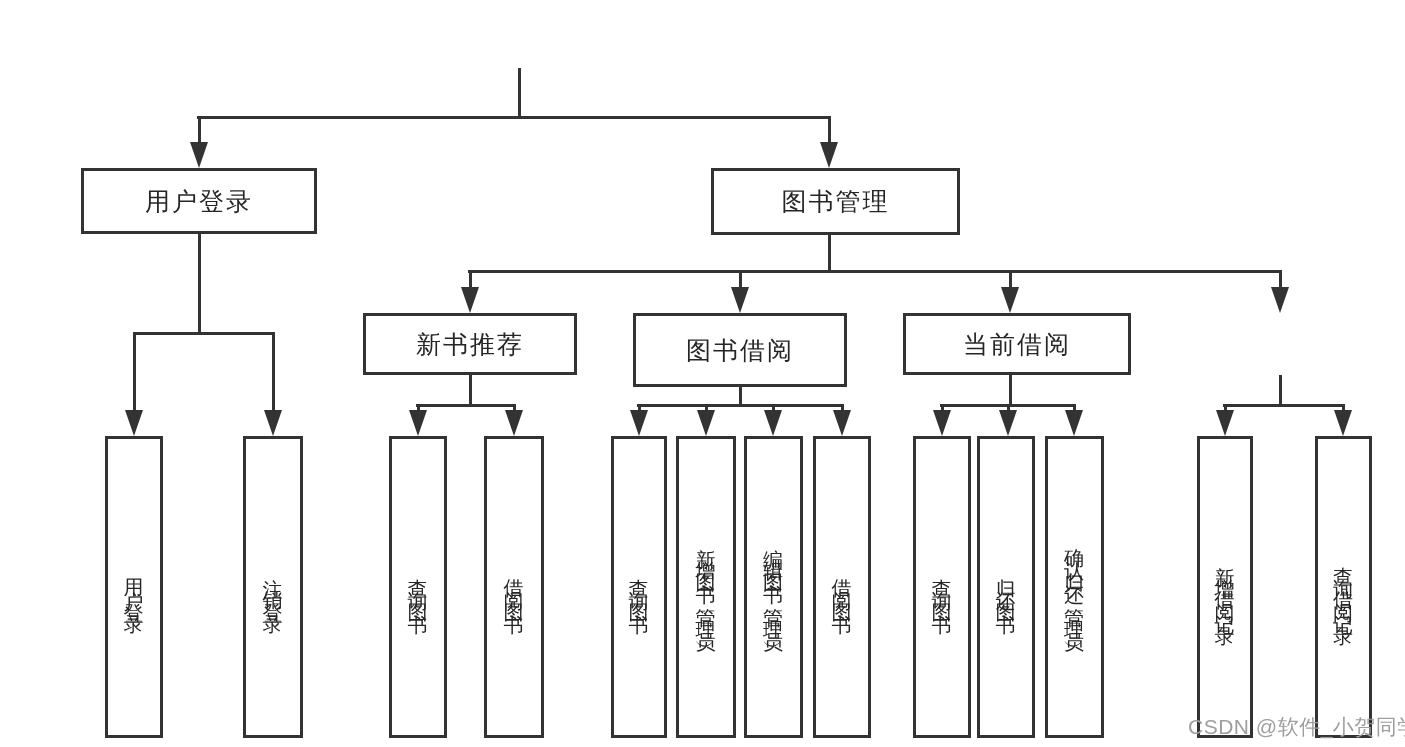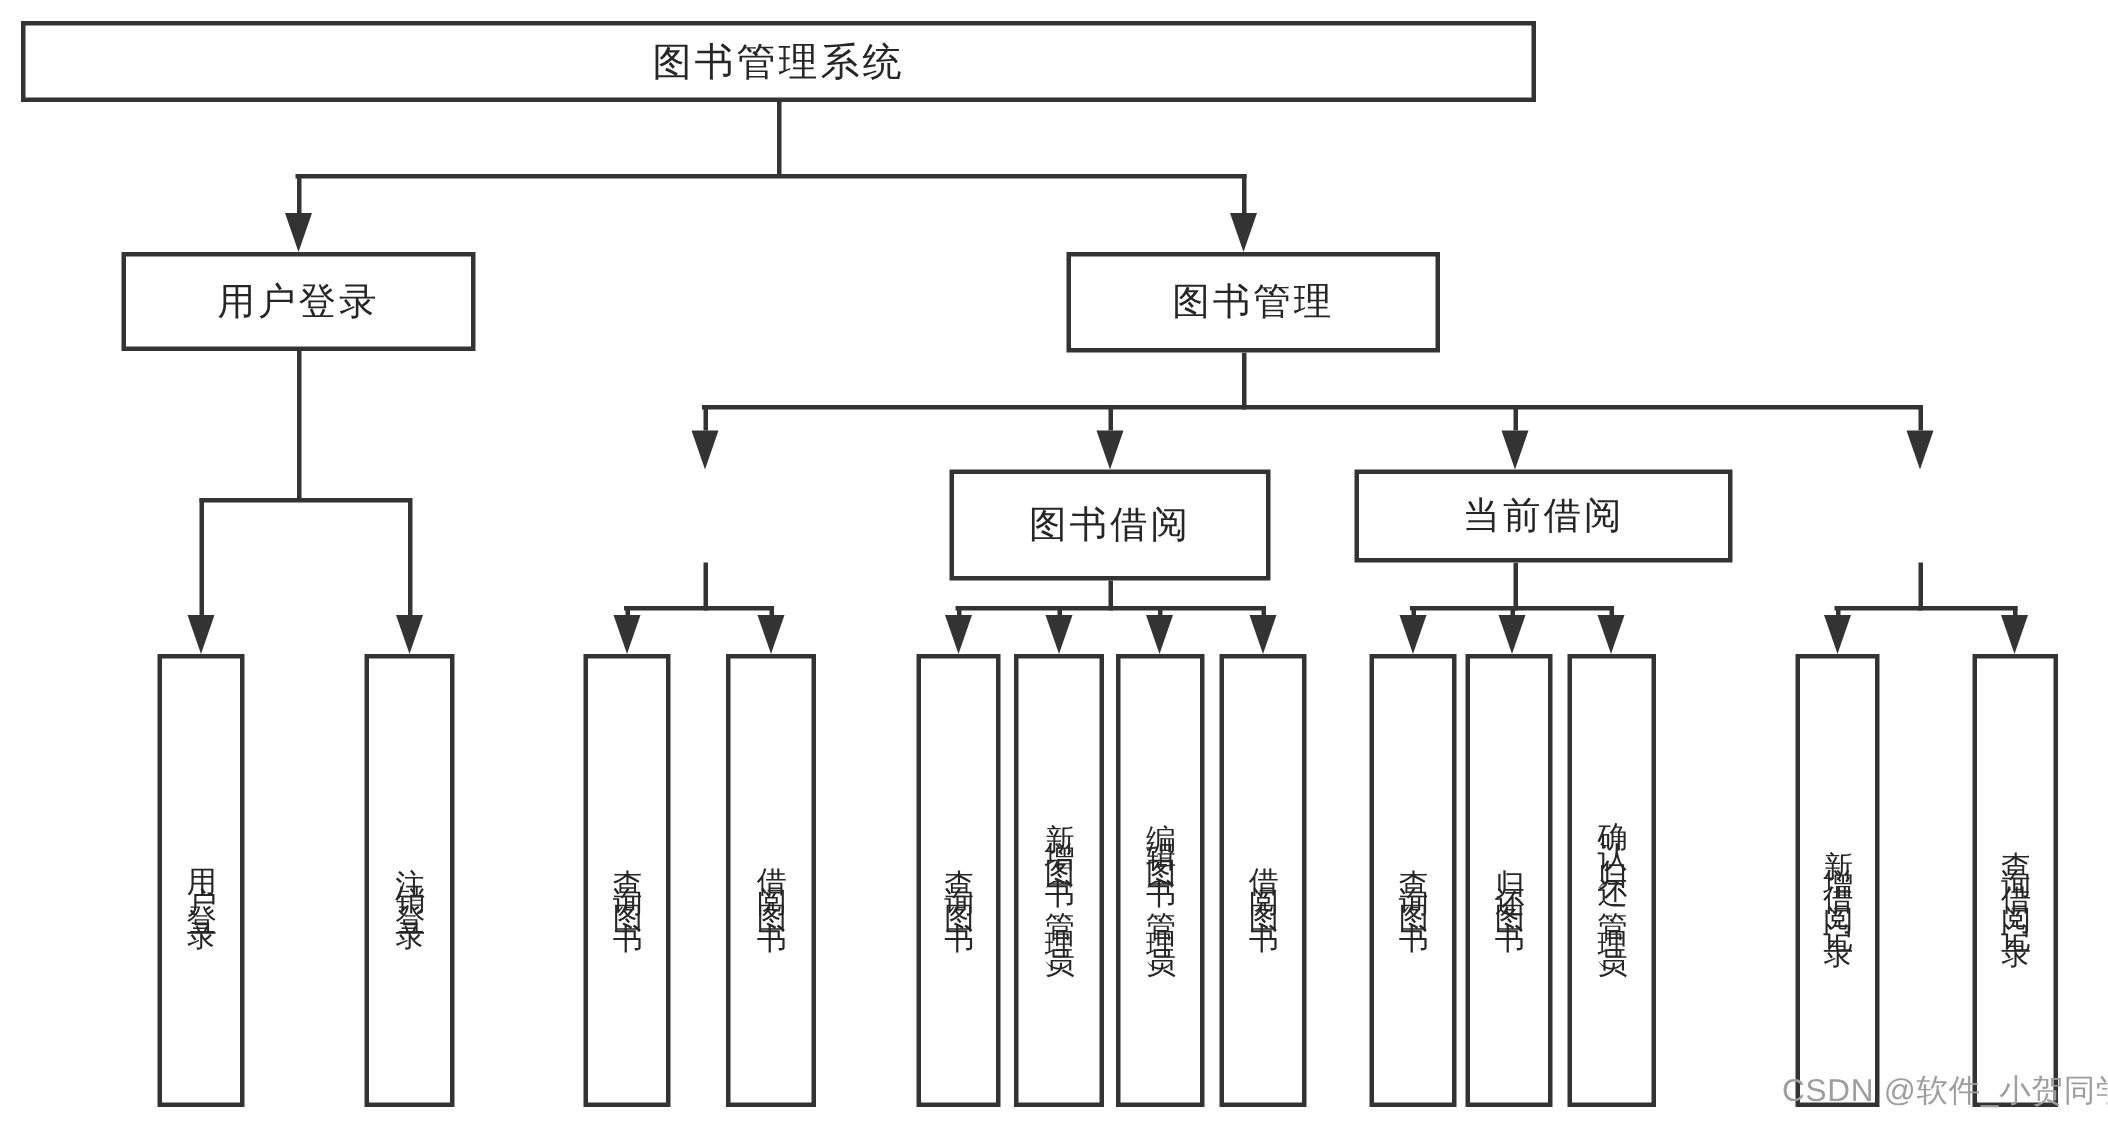--- a/index.html
+++ b/index.html
@@ -86,35 +86,35 @@
   <div class="arrow" style="left:999px;top:410px"></div>
   <div class="arrow" style="left:1065px;top:410px"></div>
 
   <div class="line" style="left:1279px;top:375px;width:3px;height:32px"></div>
   <div class="line" style="left:1223px;top:404px;width:122px;height:3px"></div>
   <div class="line" style="left:1224px;top:404px;width:3px;height:8px"></div>
   <div class="line" style="left:1342px;top:404px;width:3px;height:8px"></div>
   <div class="arrow" style="left:1216px;top:410px"></div>
   <div class="arrow" style="left:1334px;top:410px"></div>
 
-  <div class="node hbox title" style="left:14px;top:14px;width:1010px;height:54px">
-    <span>图书管理系统</span>
-  </div>
 
   <div class="node hbox" style="left:81px;top:168px;width:236px;height:66px">
     <span>用户登录</span>
   </div>
   <div class="node hbox" style="left:711px;top:168px;width:249px;height:67px">
     <span>图书管理</span>
   </div>
 
+  <div class="node hbox" style="left:363px;top:313px;width:214px;height:62px">
+    <span>新书推荐</span>
+  </div>
   <div class="node hbox" style="left:633px;top:313px;width:214px;height:74px">
     <span>图书借阅</span>
   </div>
-  <div class="node hbox" style="left:903px;top:313px;width:252px;height:62px">
+  <div class="node hbox" style="left:903px;top:313px;width:228px;height:62px">
     <span>当前借阅</span>
   </div>
 
   <div class="node leaf" style="left:105px;top:436px;width:58px;height:302px">
     <span>用户登录</span>
   </div>
   <div class="node leaf" style="left:243px;top:436px;width:60px;height:302px">
     <span>注销登录</span>
   </div>
 

